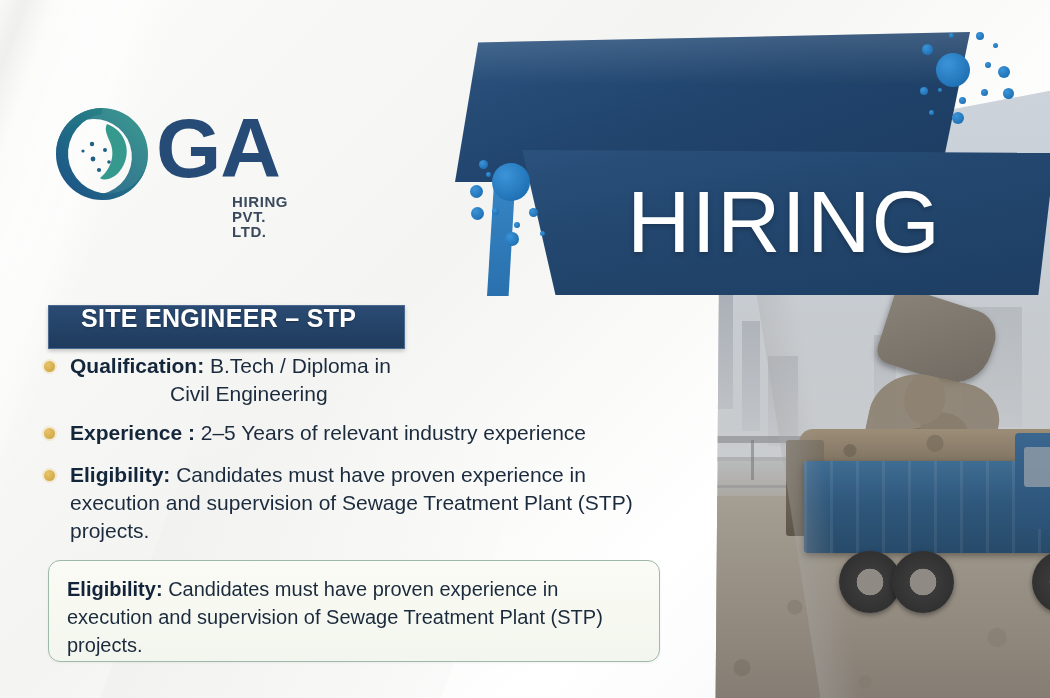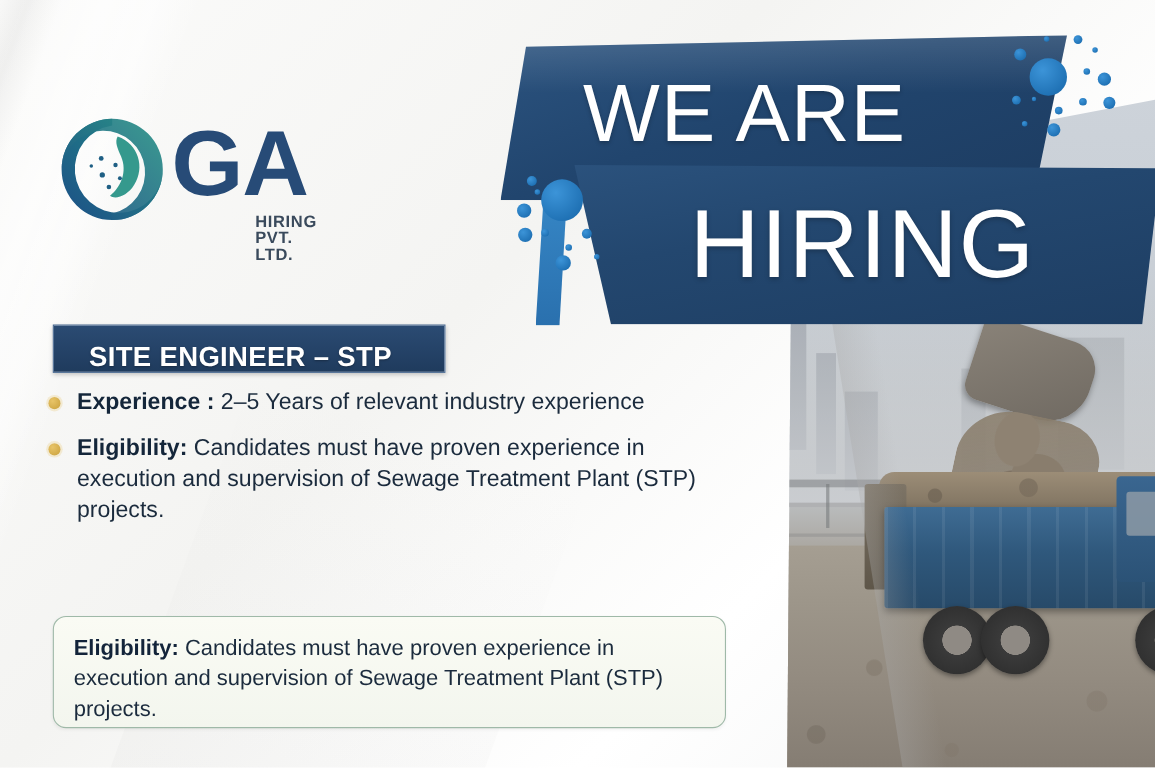--- a/index.html
+++ b/index.html
@@ -144,23 +144,23 @@
   #logo{position:absolute;left:52px;top:100px;}
   .logo-mark{position:absolute;left:0;top:4px;width:100px;height:100px;}
   .logo-ga{position:absolute;left:104px;top:6px;color:#274b77;
     font:700 84px/1 "Liberation Sans",sans-serif;letter-spacing:-1px;}
   .logo-sub{position:absolute;left:180px;top:94px;color:#3a4a5c;
     font:700 15px/1 "Liberation Sans",sans-serif;letter-spacing:.6px;}
 
   
   #location{position:absolute;left:46px;top:247px;color:#12263d;
     font:700 25px/1.2 "Liberation Sans",sans-serif;white-space:nowrap;}
-  #role-badge{position:absolute;left:48px;top:295px;width:355px;height:42px;
+  #role-badge{position:absolute;left:48px;top:305px;width:355px;height:42px;
     background:linear-gradient(180deg,#2b4b73,#1f3b5d);border:1px solid #4a6party;border:1px solid #4a6a92;
-    box-shadow:0 2px 4px rgba(0,0,0,.22);display:flex;align-items:flex-end;}
+    box-shadow:0 2px 4px rgba(0,0,0,.22);display:flex;align-items:flex-start;}
   #role-badge span{color:#ffffff;font:700 25px/1 "Liberation Sans",sans-serif;
     letter-spacing:.3px;padding-left:32px;text-shadow:0 1px 2px rgba(0,0,0,.3);}
 
   .blist{position:absolute;left:44px;top:352px;width:625px;}
   .bl-item{position:relative;padding-left:26px;margin-bottom:11px;color:#1b2b3d;
     font:400 21px/1.33 "Liberation Sans",sans-serif;}
   .bl-item .bullet{position:absolute;left:0;top:9px;width:11px;height:11px;border-radius:50%;
     background:radial-gradient(circle at 35% 32%,#e8c468,#c9a03c);box-shadow:0 0 0 2px rgba(232,196,104,.25);}
   .bl-item b{font-weight:700;color:#14263a;}
   .ind{display:block;padding-left:100px;}
@@ -227,21 +227,20 @@
     <div class="wedge-shadow"></div>
   </div>
 
   <div class="blue-accent"></div>
 
   <div class="banner" id="banner-we">
     <div class="edge"></div>
   </div>
   <div class="banner" id="banner-hire"></div>
 
-  <div class="txt-we">WE ARE</div>
   <div class="txt-hire">HIRING</div>
 
   <div>
     <div class="dot" style="left:936px;top:53px;width:34px;height:34px;"></div>
     <div class="dot" style="left:976px;top:32px;width:8px;height:8px;"></div>
     <div class="dot" style="left:949px;top:33px;width:5px;height:5px;"></div>
     <div class="dot" style="left:993px;top:43px;width:5px;height:5px;"></div>
     <div class="dot" style="left:922px;top:44px;width:11px;height:11px;"></div>
     <div class="dot" style="left:985px;top:62px;width:6px;height:6px;"></div>
     <div class="dot" style="left:998px;top:66px;width:12px;height:12px;"></div>
@@ -296,20 +295,26 @@
     <div class="logo-sub">HIRING PVT. LTD.</div>
   </div>
 
 
   <div id="role-badge">
     <span>SITE ENGINEER – STP</span>
   </div>
 
   <div class="blist">
 
+    <div class="bl-item">
+      <span class="bullet"></span>
+      <b>Qualification:</b>
+      <span>B.Tech / Diploma in</span>
+      <span class="ind">Civil Engineering</span>
+    </div>
 
     <div class="bl-item">
       <span class="bullet"></span>
       <b>Experience :</b>
       <span>2–5 Years of relevant industry experience</span>
     </div>
 
     <div class="bl-item" style="margin-top:14px;">
       <span class="bullet"></span>
       <b>Eligibility:</b>

